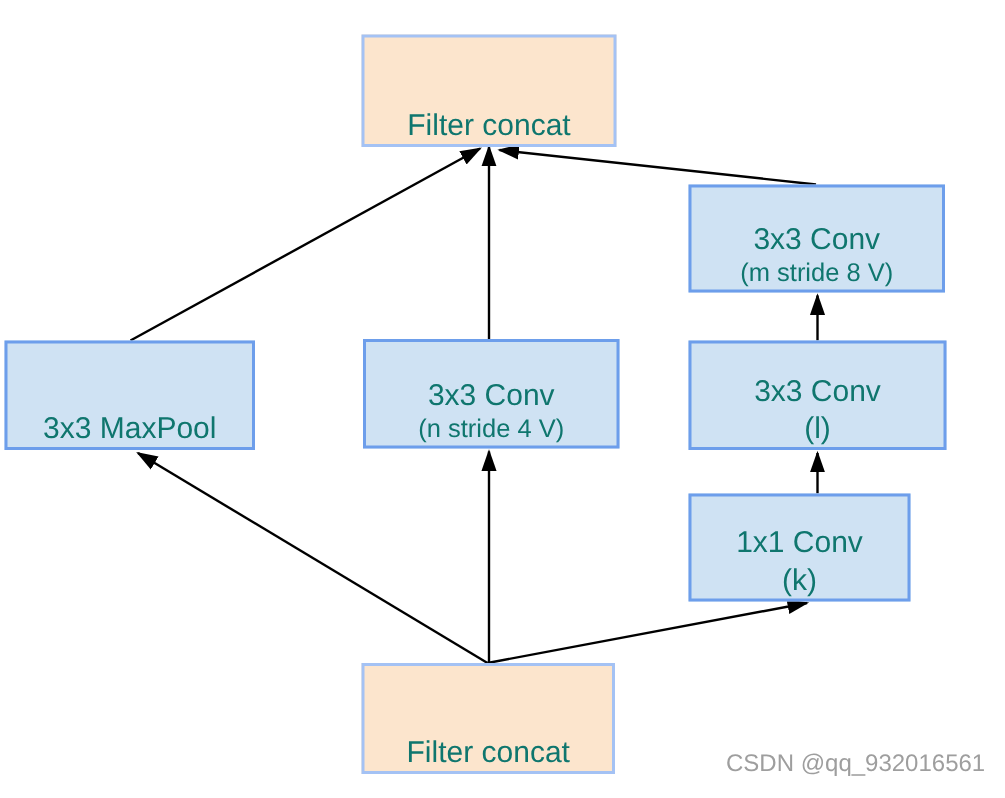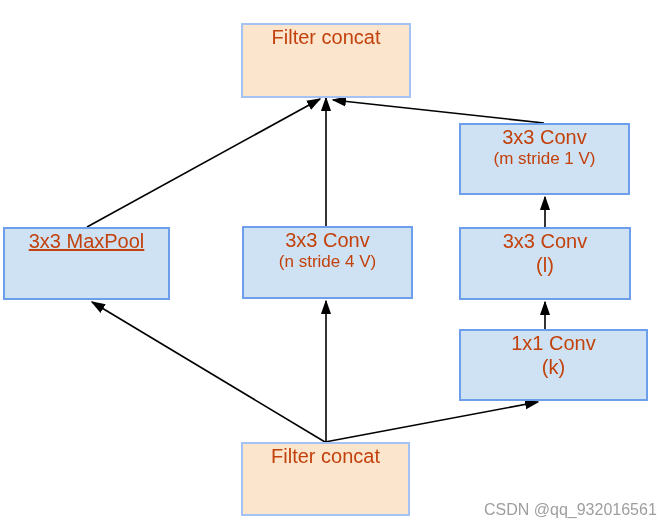--- a/index.html
+++ b/index.html
@@ -30,23 +30,23 @@
   }
   #arrowhead path {
     fill: var(--arrow-color, #000000);
   }
   .node {
     position: absolute;
     box-sizing: border-box;
     display: flex;
     flex-direction: column;
     align-items: center;
-    justify-content: flex-start;
+    justify-content: flex-end;
     text-align: center;
-    color: #c2410c;
+    color: #0f766e;
     line-height: 1.22;
   }
   .node.concat {
     background: var(--concat-fill, #fce5cd);
     border: 2px solid var(--concat-border, #a4c2f4);
     font-size: 20px;
   }
   .node.conv {
     background: var(--conv-fill, #cfe2f3);
     border: 2px solid var(--conv-border, #6d9eeb);
@@ -89,40 +89,40 @@
     <line class="edge" x1="545" y1="329" x2="545" y2="302" marker-end="url(#arrowhead)"></line>
     <line class="edge" x1="325" y1="442" x2="92" y2="302" marker-end="url(#arrowhead)"></line>
     <line class="edge" x1="326" y1="442" x2="326" y2="301" marker-end="url(#arrowhead)"></line>
     <line class="edge" x1="325" y1="442" x2="538" y2="402" marker-end="url(#arrowhead)"></line>
   </svg>
 
   <div class="node concat" style="left:241px; top:23px; width:170px; height:75px;">
     <span class="label">Filter concat</span>
   </div>
 
-  <div class="node conv" style="left:3px; top:227px; width:167px; height:73px;text-decoration:underline;">
+  <div class="node conv" style="left:3px; top:227px; width:167px; height:73px;">
     <span class="label">3x3 MaxPool</span>
   </div>
 
   <div class="node conv" style="left:242px; top:226px; width:171px; height:73px;">
     <span class="label">3x3 Conv</span>
     <span class="sublabel small">(n stride 4 V)</span>
   </div>
 
   <div class="node conv" style="left:459px; top:123px; width:171px; height:72px;">
     <span class="label">3x3 Conv</span>
-    <span class="sublabel small">(m stride 1 V)</span>
+    <span class="sublabel small">(m stride 8 V)</span>
   </div>
 
   <div class="node conv" style="left:459px; top:227px; width:172px; height:73px;">
     <span class="label">3x3 Conv</span>
     <span class="sublabel">(l)</span>
   </div>
 
-  <div class="node conv" style="left:459px; top:329px; width:189px; height:72px;">
+  <div class="node conv" style="left:459px; top:329px; width:148px; height:72px;">
     <span class="label">1x1 Conv</span>
     <span class="sublabel">(k)</span>
   </div>
 
   <div class="node concat" style="left:241px; top:442px; width:169px; height:74px;">
     <span class="label">Filter concat</span>
   </div>
 
   <div class="watermark">CSDN @qq_932016561</div>
 

